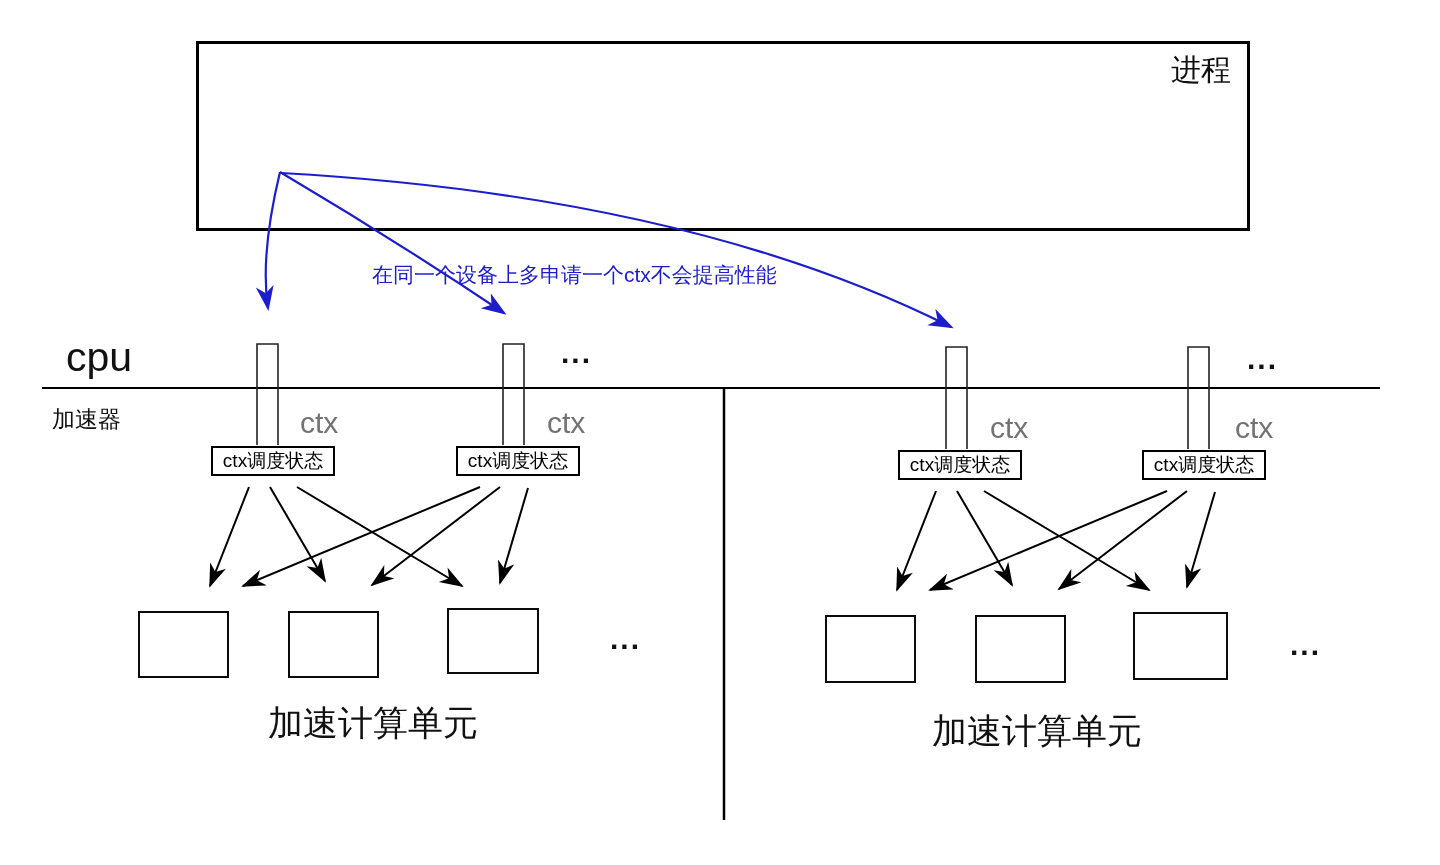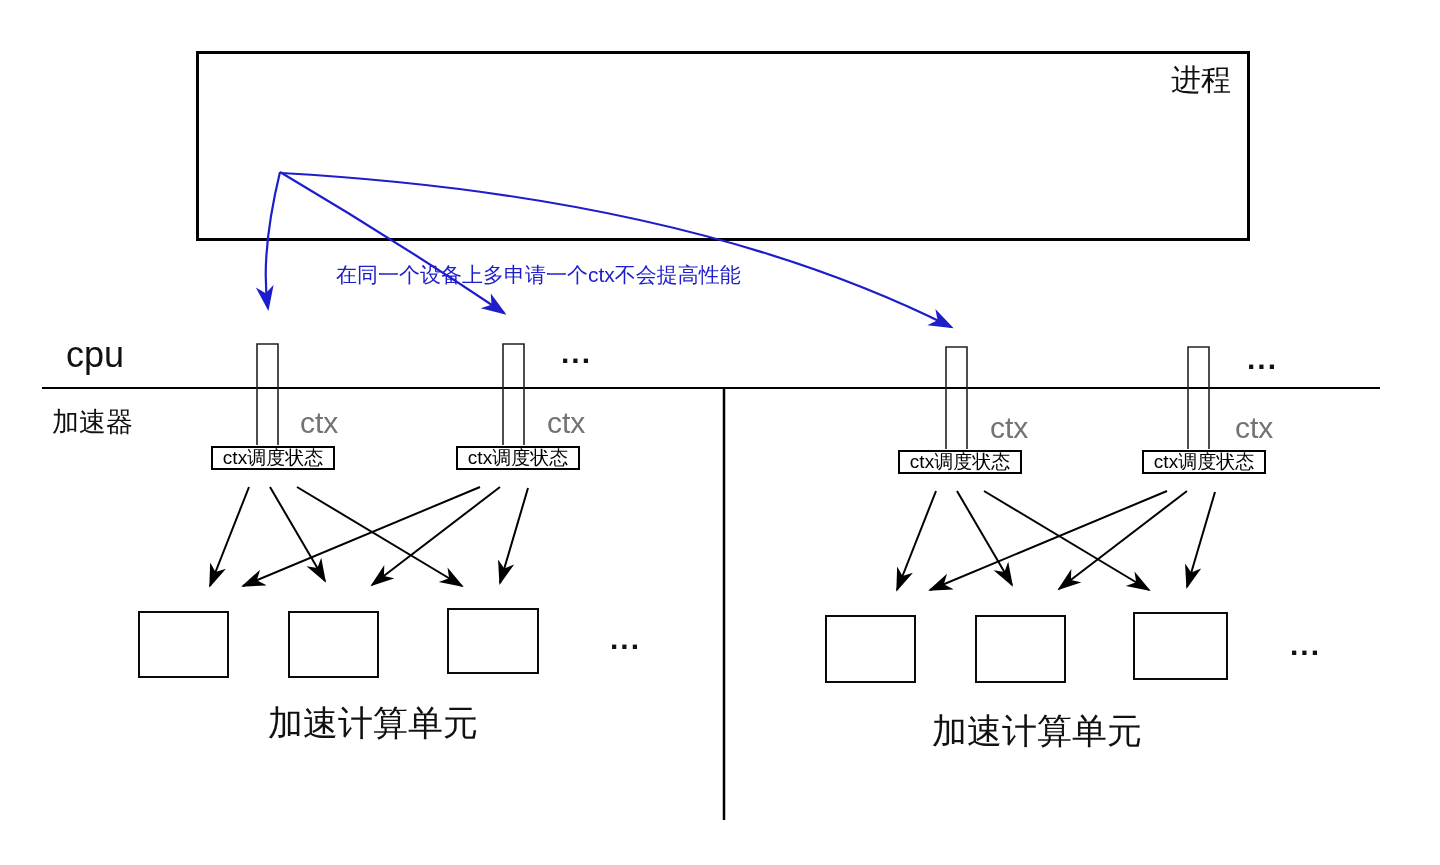--- a/index.html
+++ b/index.html
@@ -1,32 +1,32 @@
 <!DOCTYPE html>
 <html><head>
 <meta charset="utf-8">
 <style>
   html,body{margin:0;padding:0;background:#fff;}
   .stage{
     position:relative;width:1440px;height:865px;background:#fff;overflow:hidden;
     font-family:"Liberation Sans","DejaVu Sans",sans-serif;color:#000;
   }
   .process-box{
-    position:absolute;left:196px;top:51px;width:1054px;height:190px;
+    position:absolute;left:196px;top:41px;width:1054px;height:190px;
     border:3px solid #000;box-sizing:border-box;background:transparent;font-family:Liberation Serif, serif;
   }
   .process-label{position:absolute;top:6px;right:16px;font-size:30px;color:#111;}
   .wires{position:absolute;left:0;top:0;}
   .ann{position:absolute;font-size:21px;color:#1d1dcc;white-space:nowrap;}
   .lane-label{position:absolute;color:#111;white-space:nowrap;}
-  .cpu-label{left:66px;top:334px;font-size:36px;}
-  .acc-label{left:52px;top:404px;font-size:27px;}
+  .cpu-label{left:66px;top:334px;font-size:41px;}
+  .acc-label{left:52px;top:404px;font-size:23px;}
   .ctx-label{position:absolute;font-size:30px;color:#737373;white-space:nowrap;}
   .state-box{
-    position:absolute;width:124px;height:24px;border:2px solid #000;background:#fff;
+    position:absolute;width:124px;height:30px;border:2px solid #000;background:#fff;
     box-sizing:border-box;display:flex;align-items:center;justify-content:center;
     font-size:19px;white-space:nowrap;
   }
   .unit-box{
     position:absolute;border:2.5px solid #0a0a0a;background:#fff;box-sizing:border-box;
   }
   .dots{position:absolute;font-size:30px;font-weight:bold;color:#111;letter-spacing:2px;}
   .compute-label{position:absolute;font-size:35px;color:#111;text-align:left;white-space:nowrap;}
   .watermark{
     position:absolute;left:1133px;top:783px;font-size:42px;color:#c9c9c9;
@@ -73,21 +73,21 @@
     <line x1="528" y1="488" x2="500" y2="583" stroke="#000" stroke-width="2" marker-end="url(#mBlack)"></line>
 
     <line x1="936" y1="491" x2="897" y2="590" stroke="#000" stroke-width="2" marker-end="url(#mBlack)"></line>
     <line x1="957" y1="491" x2="1012" y2="585" stroke="#000" stroke-width="2" marker-end="url(#mBlack)"></line>
     <line x1="984" y1="491" x2="1149" y2="590" stroke="#000" stroke-width="2" marker-end="url(#mBlack)"></line>
     <line x1="1167" y1="491" x2="930" y2="590" stroke="#000" stroke-width="2" marker-end="url(#mBlack)"></line>
     <line x1="1187" y1="491" x2="1059" y2="589" stroke="#000" stroke-width="2" marker-end="url(#mBlack)"></line>
     <line x1="1215" y1="492" x2="1187" y2="587" stroke="#000" stroke-width="2" marker-end="url(#mBlack)"></line>
   </svg>
 
-  <div class="ann" style="left:336px;top:261px">在同一个设备上多申请一个ctx不会提高性能</div>
+  <div class="ann" style="left:372px;top:261px">在同一个设备上多申请一个ctx不会提高性能</div>
 
   <div class="lane-label cpu-label">cpu</div>
   <div class="lane-label acc-label">加速器</div>
 
   <div class="ctx-label" style="left:300px;top:406px">ctx</div>
   <div class="ctx-label" style="left:547px;top:406px">ctx</div>
   <div class="ctx-label" style="left:990px;top:411px">ctx</div>
   <div class="ctx-label" style="left:1235px;top:411px">ctx</div>
 
   <div class="state-box" style="left:211px;top:446px">ctx调度状态</div>

